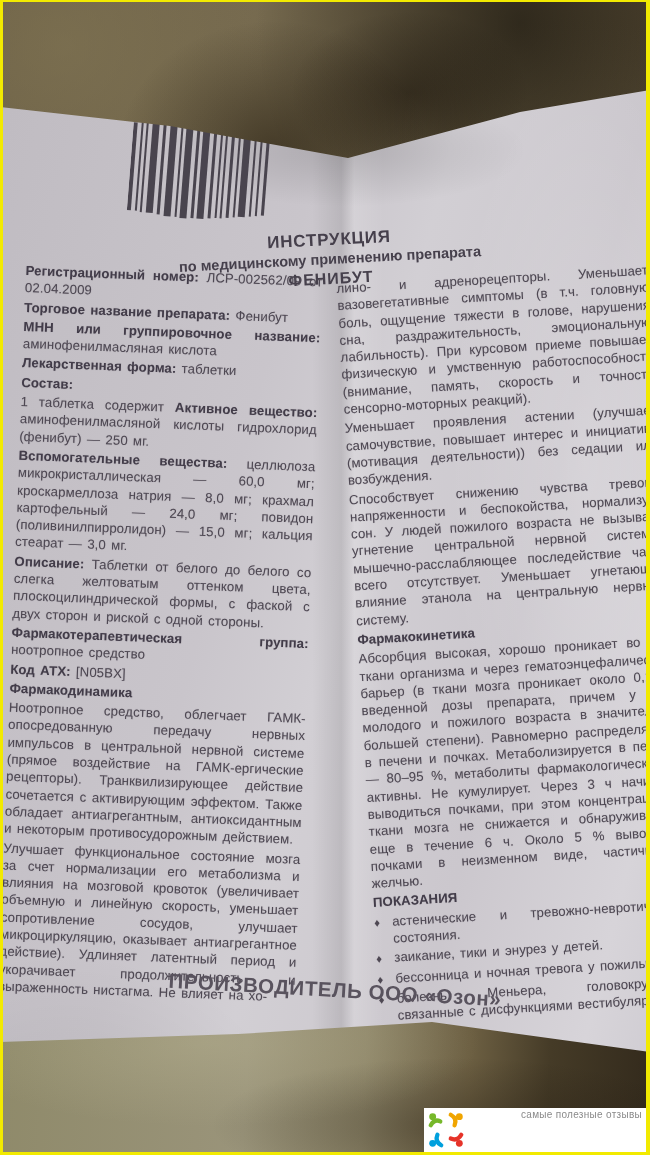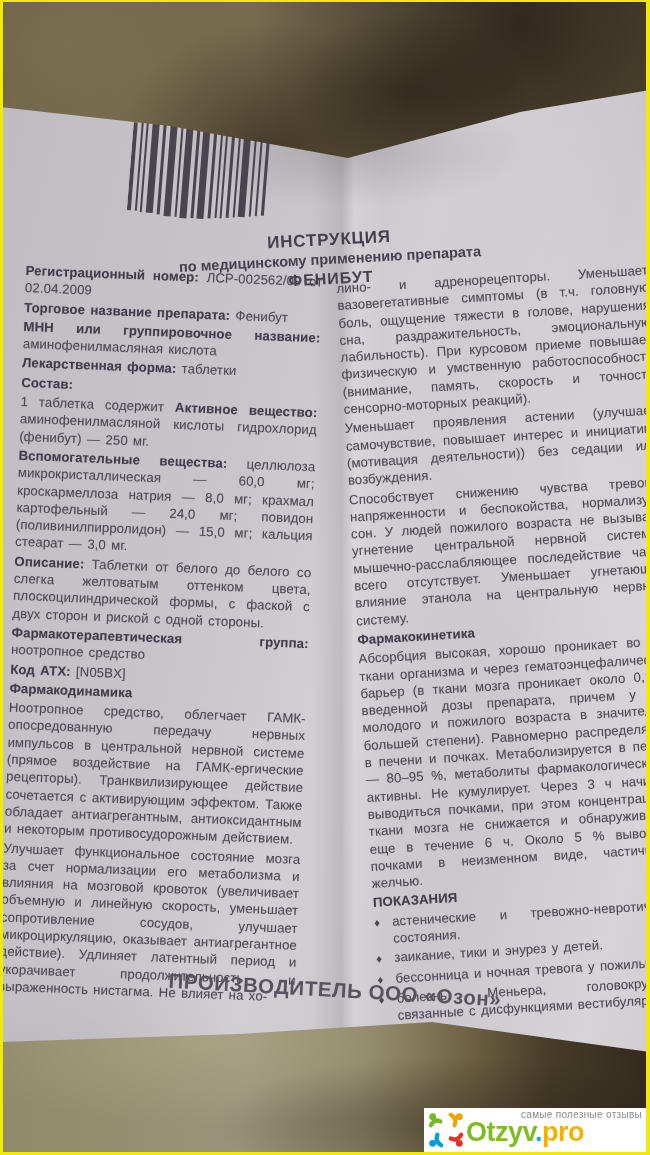--- a/index.html
+++ b/index.html
@@ -159,17 +159,16 @@
           <path d="M12 26 Q9 33 16 37"></path>
         </g>
         <circle cx="7" cy="35" r="3.6" fill="#00a0dd"></circle>
         <g stroke="#e63329" stroke-width="4.5">
           <path d="M37 26 Q33 33 26 30"></path>
         </g>
         <circle cx="35" cy="35" r="3.6" fill="#e63329"></circle>
       </g>
     </svg>
     <span class="wm-tagline">самые полезные отзывы</span>
-    <span class="wm-brand"><span class="wm-green">Otzyv</span><span class="wm-dot">.</span><span class="wm-yellow">pro</span></span>
   </div>
 
   <div class="frame"></div>
 </div>
 
 </body></html>

